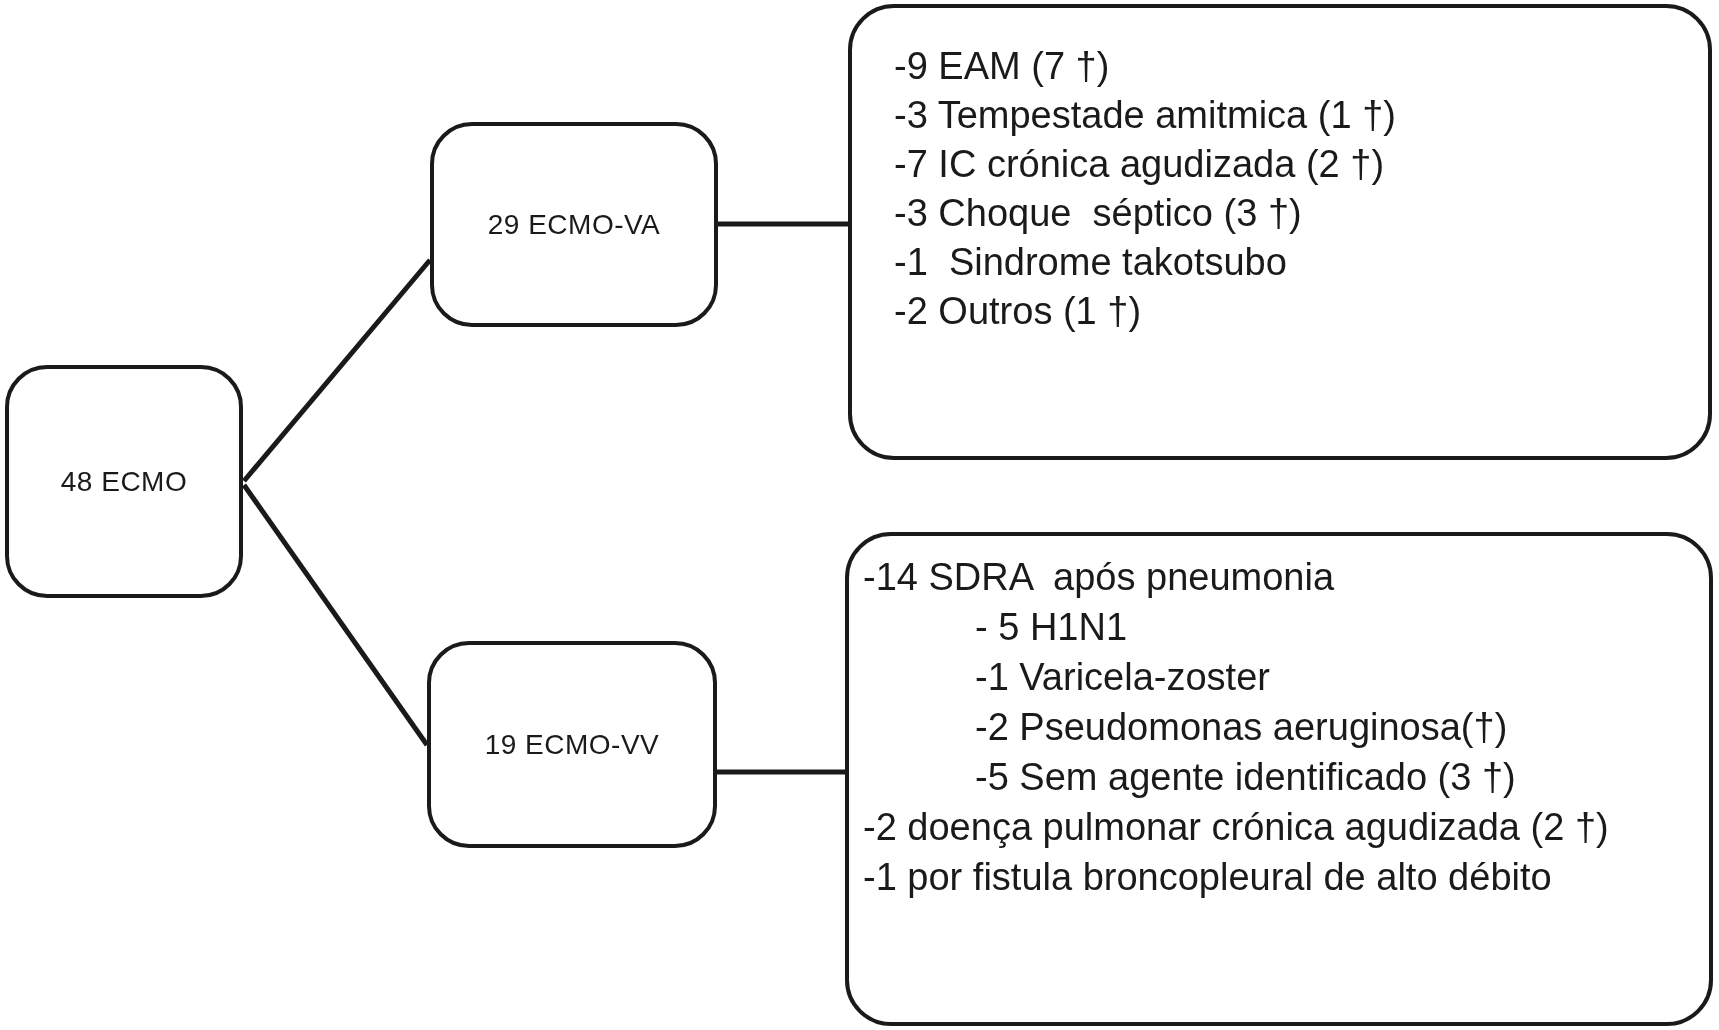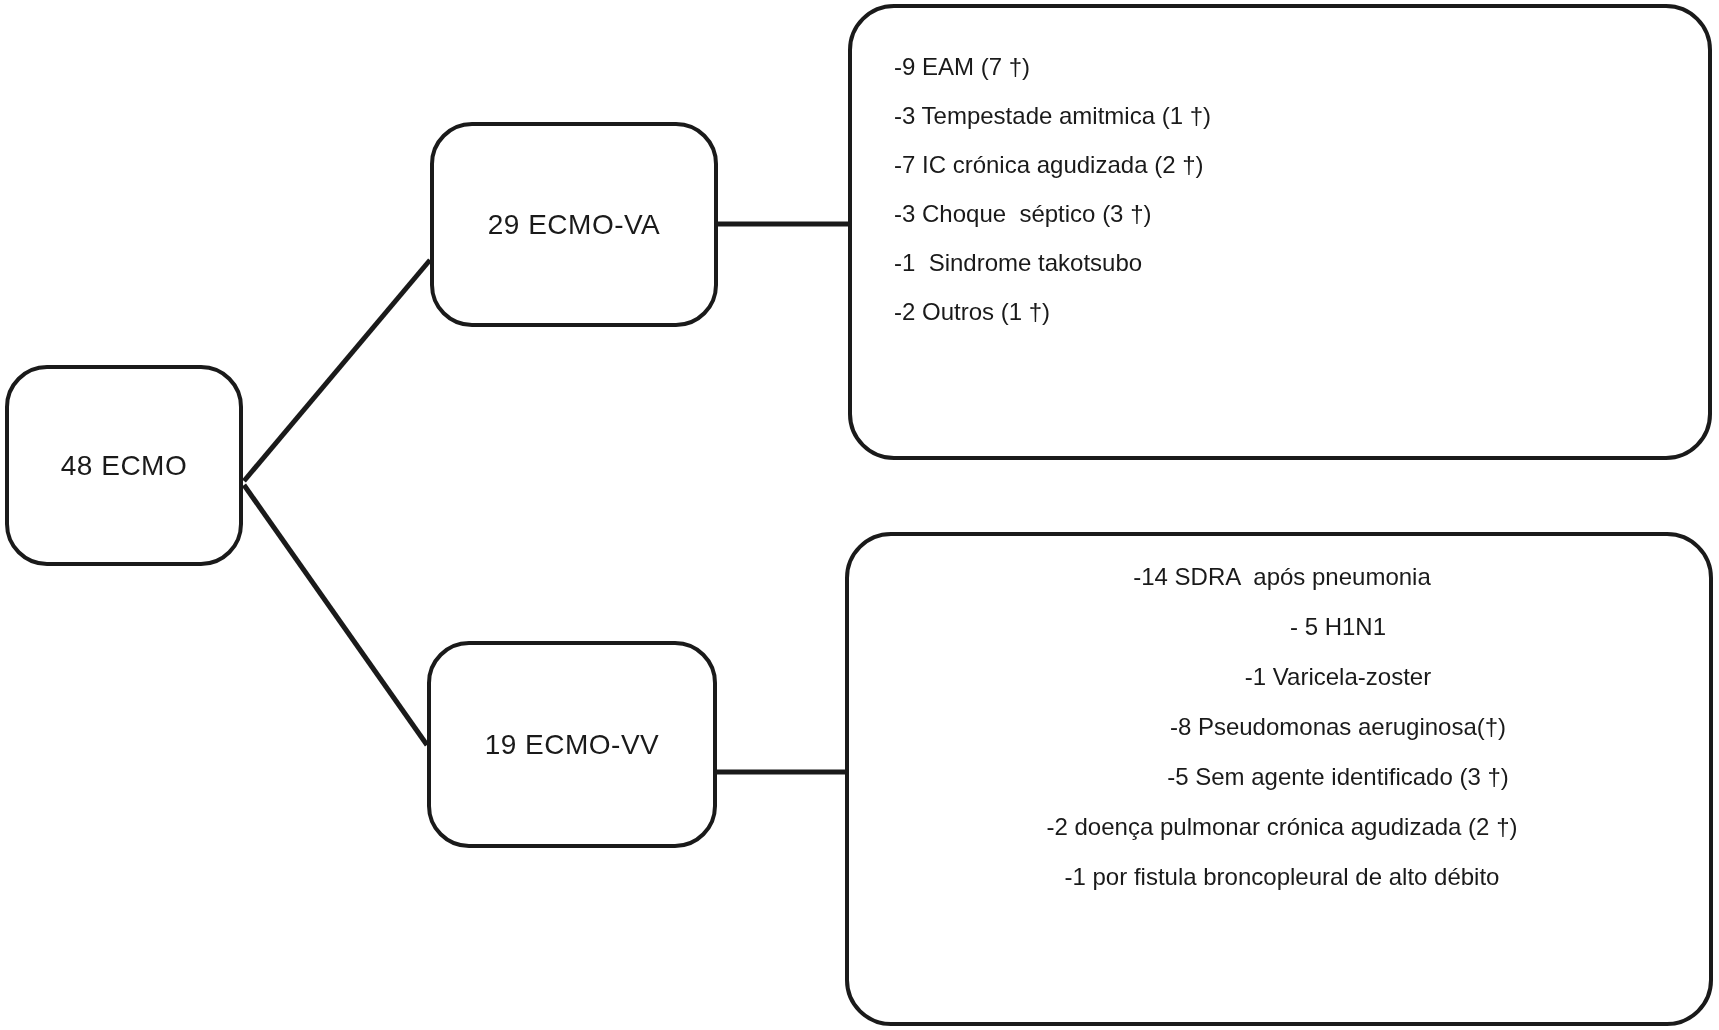--- a/index.html
+++ b/index.html
@@ -36,34 +36,34 @@
   .node-label-box {
     display: flex;
     align-items: center;
     justify-content: center;
   }
   .node-label {
     font-size: 28px;
     letter-spacing: 0.5px;
     white-space: pre;
   }
-  .root-node    { left: 5px;   top: 365px; width: 238px; height: 201px; }
+  .root-node    { left: 5px;   top: 365px; width: 238px; height: 233px; }
   .va-node      { left: 430px; top: 122px; width: 288px; height: 205px; }
   .vv-node      { left: 427px; top: 641px; width: 290px; height: 207px; }
   .va-causes    { left: 848px; top: 4px;   width: 864px; height: 456px;
                   padding: 34px 10px 0 42px; }
   .vv-causes    { left: 845px; top: 532px; width: 868px; height: 494px;
                   padding: 16px 8px 0 14px; }
   .causes-box {
     border-radius: 46px;
   }
   .va-causes .cause-line { line-height: 49px; }
-  .vv-causes .cause-line { line-height: 50px; text-align: center; }
+  .vv-causes .cause-line { line-height: 50px; }
   .cause-line {
-    font-size: 24px;
+    font-size: 38px;
     white-space: pre;
   }
   .cause-line.indent {
     padding-left: 112px;
   }
 </style>
 </head>
 <body>
 
 <div class="stage">
@@ -93,19 +93,19 @@
       <div class="cause-line">-7 IC crónica agudizada (2 †)</div>
       <div class="cause-line">-3 Choque  séptico (3 †)</div>
       <div class="cause-line">-1  Sindrome takotsubo</div>
       <div class="cause-line">-2 Outros (1 †)</div>
     </div>
 
   <div class="node causes-box vv-causes">
       <div class="cause-line">-14 SDRA  após pneumonia</div>
       <div class="cause-line indent">- 5 H1N1</div>
       <div class="cause-line indent">-1 Varicela-zoster</div>
-      <div class="cause-line indent">-8 Pseudomonas aeruginosa(†)</div>
+      <div class="cause-line indent">-2 Pseudomonas aeruginosa(†)</div>
       <div class="cause-line indent">-5 Sem agente identificado (3 †)</div>
       <div class="cause-line">-2 doença pulmonar crónica agudizada (2 †)</div>
       <div class="cause-line">-1 por fistula broncopleural de alto débito</div>
     </div>
 
 </div>
 
 </body></html>

